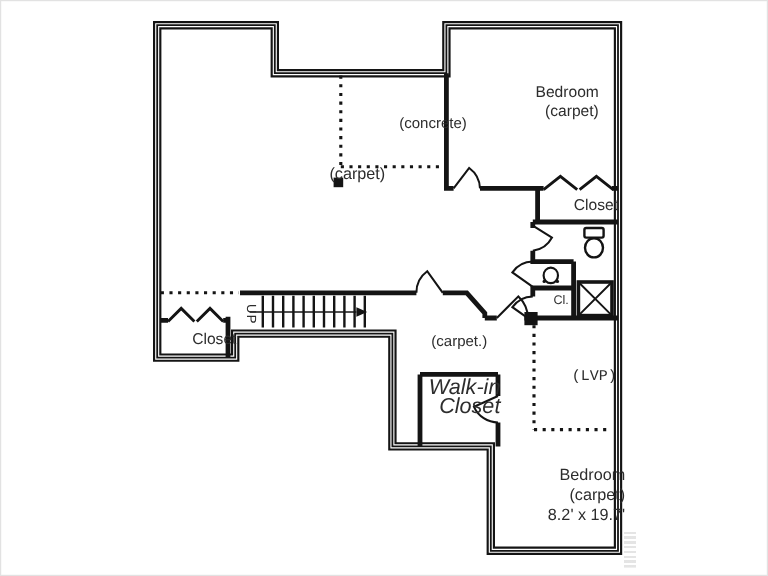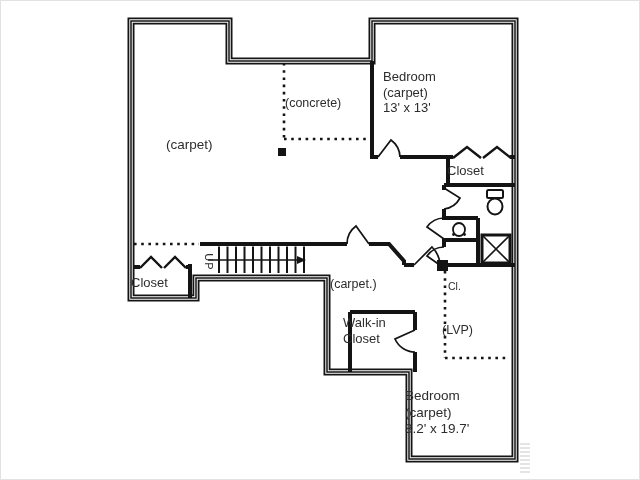--- a/index.html
+++ b/index.html
@@ -2,25 +2,25 @@
 <html><head>
 <meta charset="utf-8">
 <style>
   html,body{margin:0;padding:0;background:#fff;}
   .canvas{
     position:relative;width:640px;height:480px;background:#ffffff;
     font-family:"Liberation Sans", sans-serif;color:#2d2d2d;
     box-sizing:border-box;border:1px solid #e2e2e2;overflow:hidden;
   }
   .plan-svg{position:absolute;left:0;top:0;}
-  .lbl{position:absolute;text-align:left;color:#2d2d2d;line-height:16.5px;font-size:13.5px;}
+  .lbl{position:absolute;text-align:right;color:#2d2d2d;line-height:16.5px;font-size:13.5px;}
   .lbl-sm{font-size:12.5px;line-height:15px;}
   .room-3line div{white-space:nowrap;}
   .bed-upper{line-height:15.5px;font-size:13px;}
-  .walkin{line-height:15.5px;font-size:13px;}
+  .walkin{line-height:15.5px;font-size:18px;font-style:italic;}
   .cl-lbl{font-size:10.5px;}
   .up-lbl{
     position:absolute;left:194px;top:248px;width:28px;height:26px;
     transform:rotate(90deg);transform-origin:center;
     font-size:11px;letter-spacing:1px;text-align:center;line-height:26px;
   }
   .watermark{
     position:absolute;left:519px;top:442px;width:10px;height:30px;opacity:.55;
     background:repeating-linear-gradient(#cfcfcf 0 2px,#ffffff 2px 4px);
   }
@@ -113,30 +113,29 @@
     </g>
   </svg>
 
   <div class="lbl room-3line" style="left:165px;top:136px;width:155px;">
     <div>(carpet)</div>
   </div>
 
   <div class="lbl room-3line bed-upper" style="left:382px;top:68px;width:116px;">
     <div>Bedroom</div>
     <div>(carpet)</div>
-    <div>13' x 13'</div>
   </div>
 
   <div class="lbl lbl-sm" style="left:284px;top:95px;width:104px;">(concrete)</div>
 
   <div class="lbl" style="left:446px;top:162px;width:68px;font-size:13px;">Closet</div>
 
-  <div class="lbl cl-lbl" style="left:447px;top:241px;width:26px;margin-top:36px;">Cl.</div>
+  <div class="lbl cl-lbl" style="left:447px;top:241px;width:26px;">Cl.</div>
 
-  <div class="lbl lbl-sm" style="left:441px;top:322px;width:72px;">(LVP)</div>
+  <div class="lbl lbl-sm" style="left:441px;top:306px;width:72px;font-family:Liberation Mono, monospace;">(LVP)</div>
 
   <div class="lbl lbl-sm" style="left:329px;top:276px;width:76px;">(carpet.)</div>
 
   <div class="lbl walkin" style="left:342px;top:314px;width:74px;">
     <div>Walk-in</div>
     <div>Closet</div>
   </div>
 
   <div class="lbl room-3line" style="left:404px;top:387px;width:116px;">
     <div>Bedroom</div>

